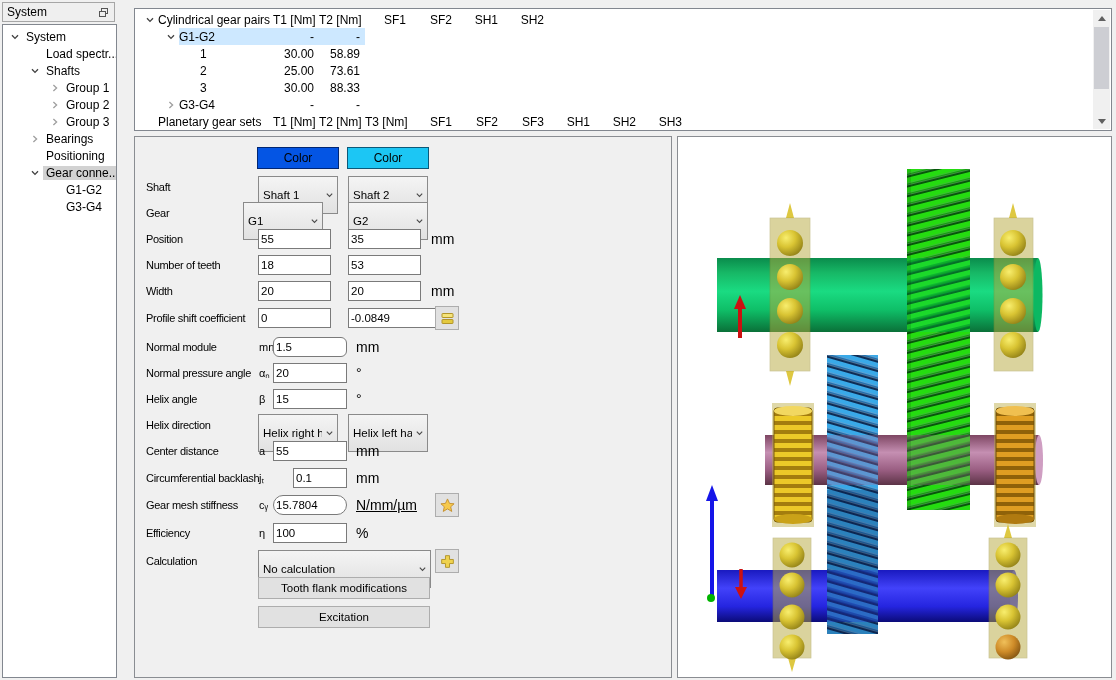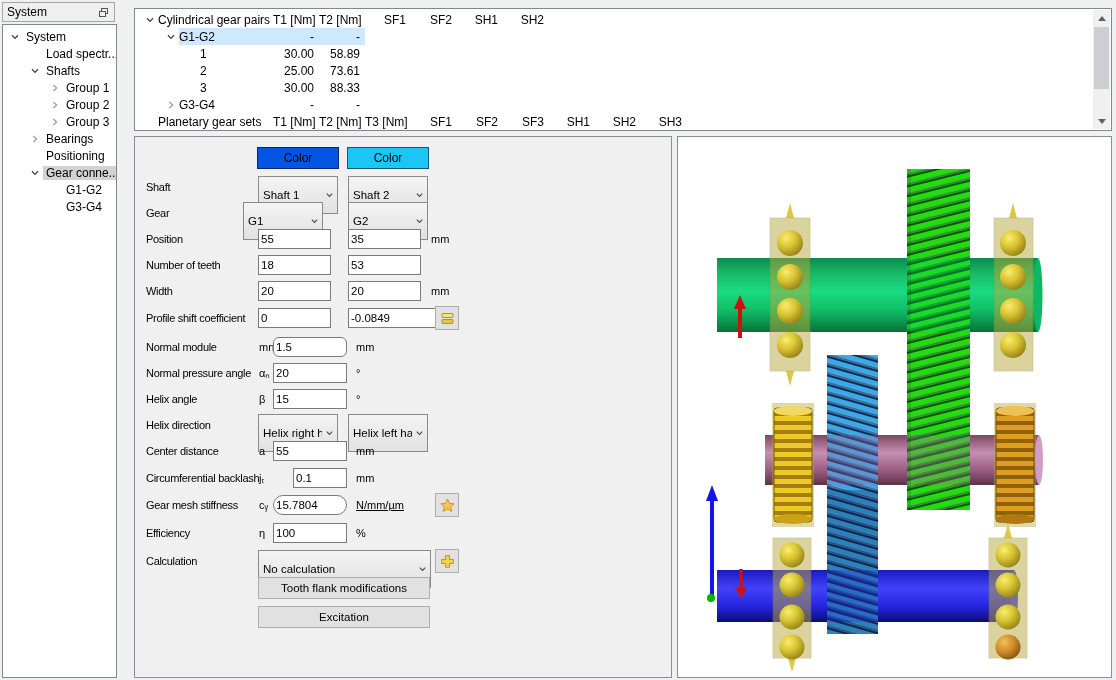--- a/index.html
+++ b/index.html
@@ -40,21 +40,21 @@
     border:1px solid #8a8d92;box-sizing:border-box;overflow:hidden;}
   .f-row{position:absolute;left:0;width:100%;height:26px;}
   .f-label{position:absolute;left:11px;top:0;line-height:26px;white-space:nowrap;font-size:11px;letter-spacing:-0.3px;}
   .f-sym{position:absolute;left:124px;top:0;line-height:26px;font-size:11px;}
   .combo{position:absolute;top:2px;height:38px;background:linear-gradient(#f4f4f4,#e1e1e1);
     border:1px solid #8a8a8a;box-sizing:border-box;display:flex;align-items:center;padding:0 15px 0 4px;overflow:hidden;}
   .combo-text{white-space:nowrap;overflow:hidden;font-size:11.5px;}
   .combo-arrow{position:absolute;right:3px;top:50%;transform:translateY(-50%);display:flex;}
   .tin{position:absolute;top:3px;height:20px;border:1px solid #7a7a7a;box-sizing:border-box;padding:0 2px;
     font:11.5px "Liberation Sans",sans-serif;background:#fff;}
-  .unit{position:absolute;top:0;line-height:26px;font-size:11px;}
+  .unit{position:absolute;top:0;line-height:26px;font-size:14px;}
   .mini{position:absolute;left:300px;width:24px;height:24px;top:1px;background:#e1e1e1;border:1px solid #adadad;
     box-sizing:border-box;display:flex;align-items:center;justify-content:center;padding:0;}
   .colorbtn{position:absolute;top:10px;width:82px;height:22px;border:1px solid rgba(0,0,20,0.55);
     font:12px "Liberation Sans",sans-serif;color:#000;box-sizing:border-box;}
   .actbtn{position:absolute;left:123px;width:172px;height:22px;background:#e1e1e1;border:1px solid #adadad;
     font:11.5px "Liberation Sans",sans-serif;box-sizing:border-box;}
 
   
   #viewport{position:absolute;left:677px;top:136px;width:435px;height:542px;background:#fff;
     border:1px solid #8a8d92;box-sizing:border-box;}

